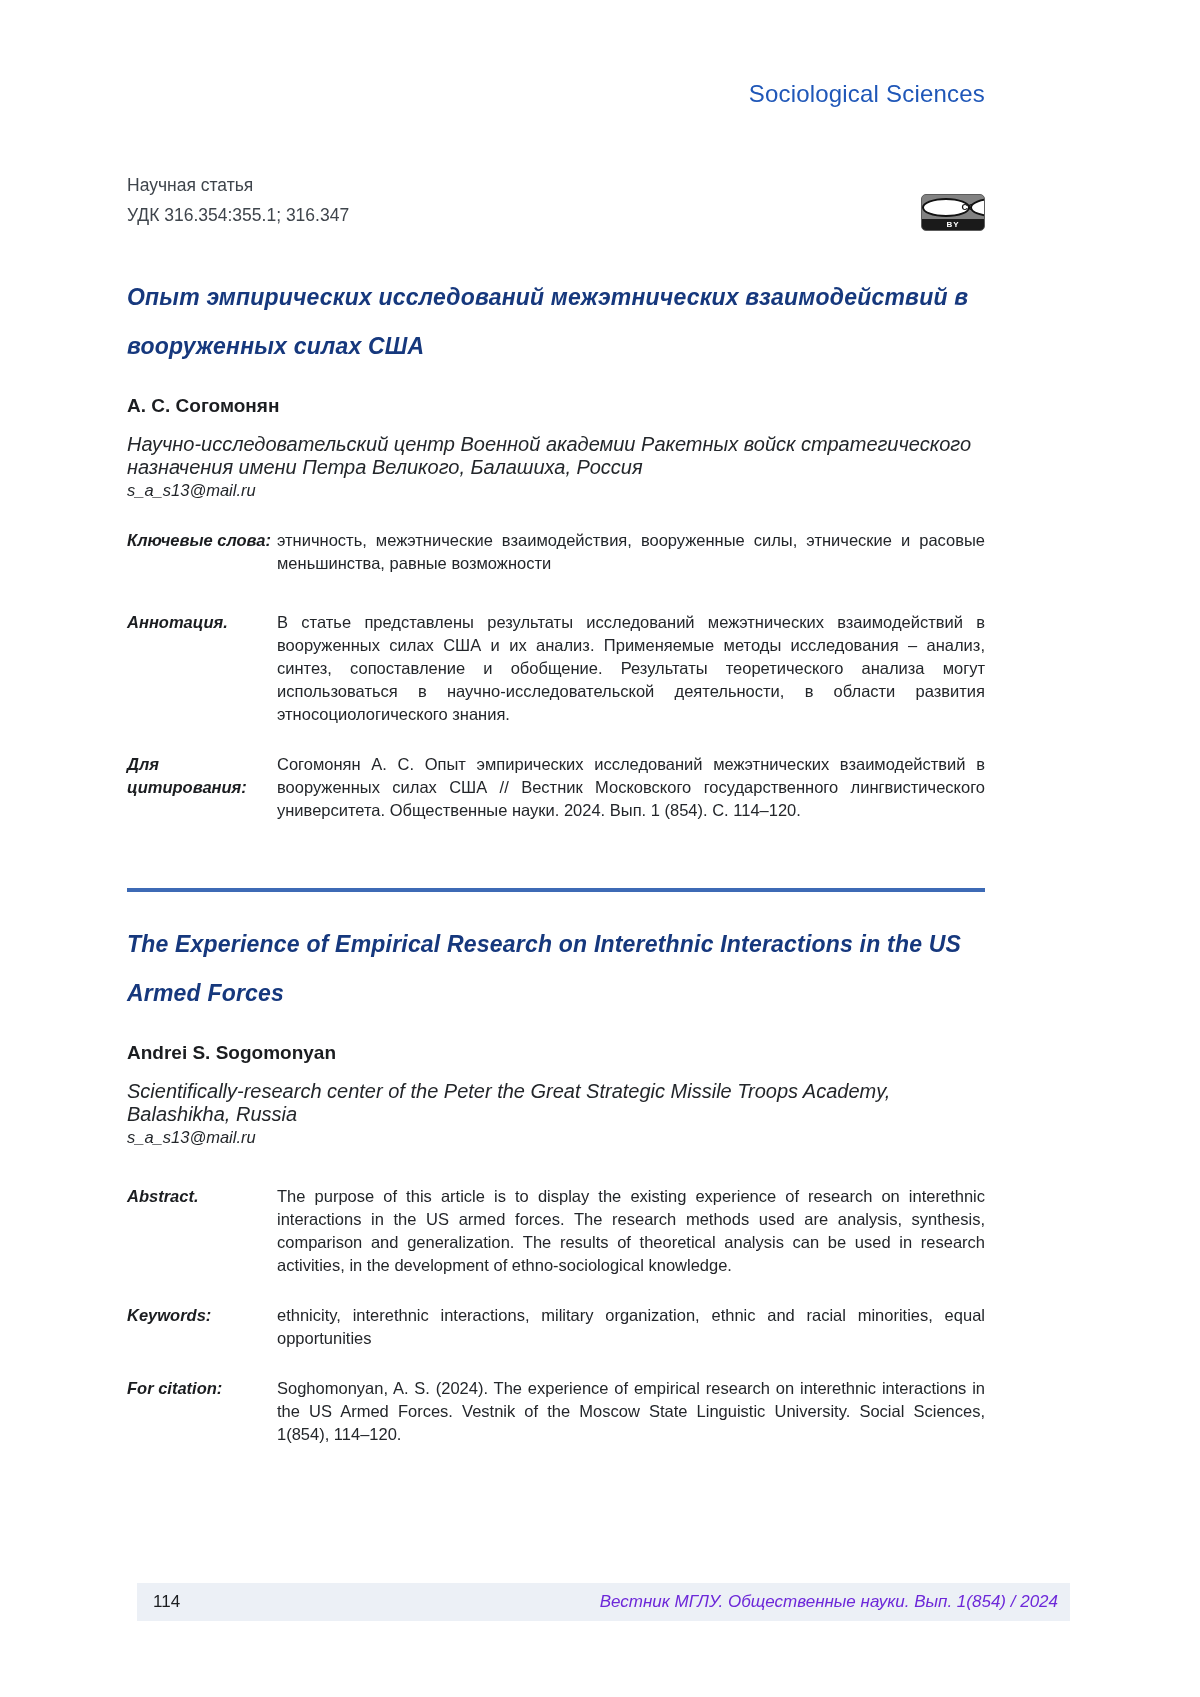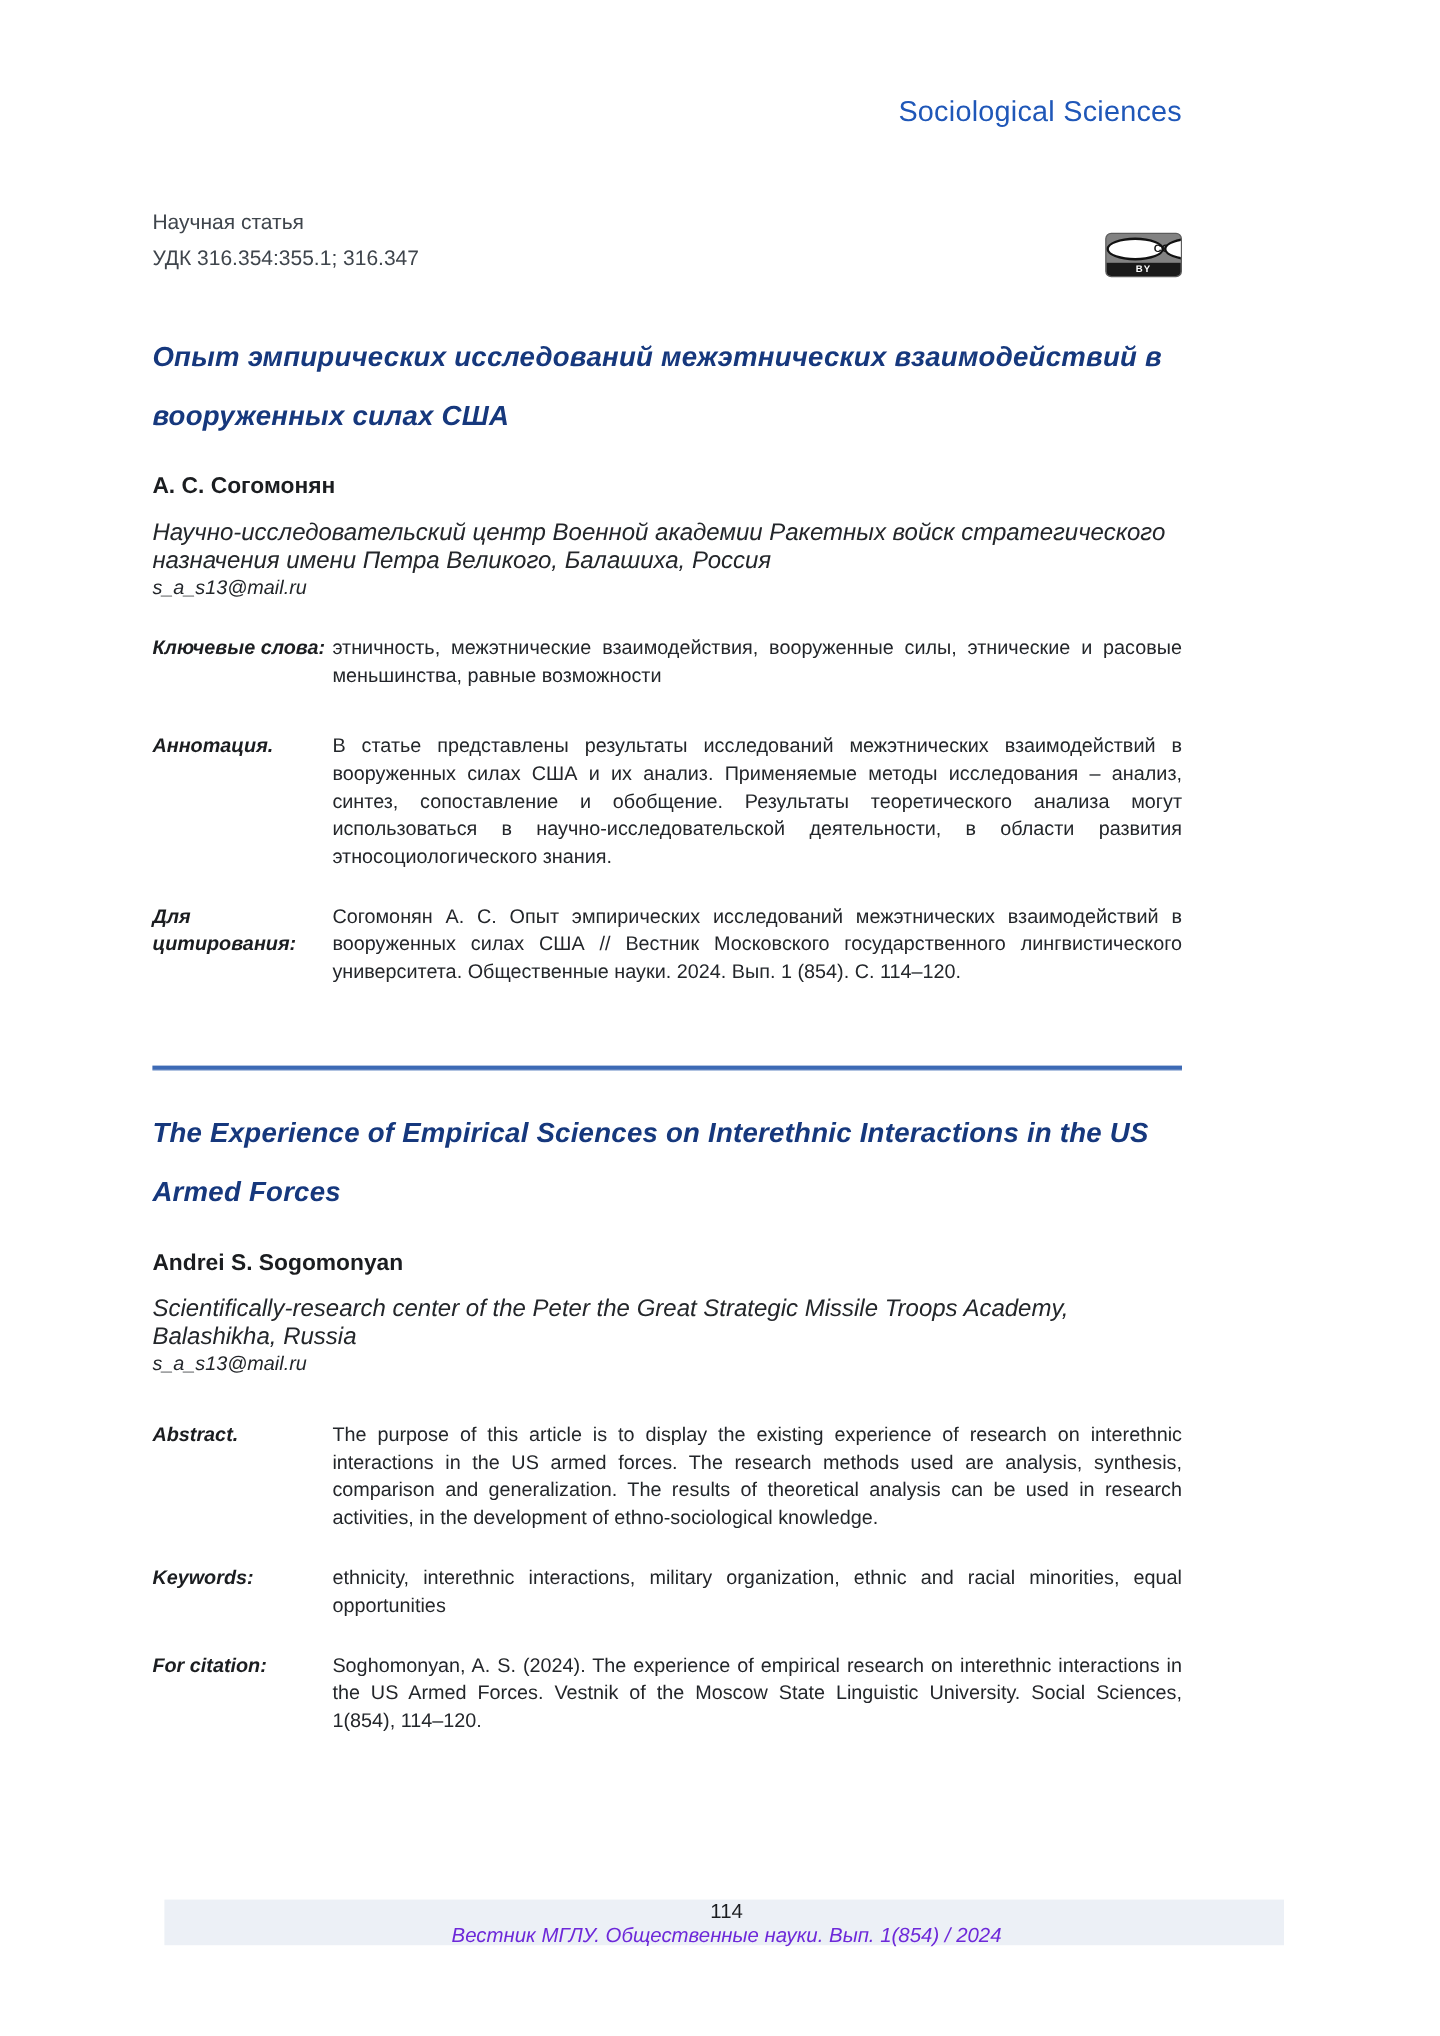--- a/index.html
+++ b/index.html
@@ -151,21 +151,20 @@
     left:137px;
     top:1583px;
     width:933px;
     height:38px;
     background:var(--footer-bg);
     display:flex;
     align-items:center;
     justify-content:space-between;
     padding:0 12px 0 16px;
     font-size:17px;
-    flex-direction:column;
   }
   .footer-page-num{color:#1b1d20;}
   .footer-journal{
     font-style:italic;
     color:#6d28d9;
   }
 </style>
 </head>
 <body>
 
@@ -210,21 +209,21 @@
     </div>
 
     <div class="hang-row">
       <div class="hang-label">Для цитирования:</div>
       <div class="hang-text">Согомонян А. С. Опыт эмпирических исследований межэтнических взаимодействий в вооруженных силах США // Вестник Московского государственного лингвистического университета. Общественные науки. 2024. Вып. 1 (854). С. 114–120.</div>
     </div>
 
     <div class="section-divider"></div>
 
 
-    <h1 class="article-title en">The Experience of Empirical Sciences on Interethnic Interactions in the US Armed Forces</h1>
+    <h1 class="article-title en">The Experience of Empirical Research on Interethnic Interactions in the US Armed Forces</h1>
 
     <div class="author-name">Andrei S. Sogomonyan</div>
     <div class="affiliation">Scientifically-research center of the Peter the Great Strategic Missile Troops Academy, Balashikha, Russia</div>
     <div class="email">s_a_s13@mail.ru</div>
 
     <div class="hang-row first">
       <div class="hang-label">Abstract.</div>
       <div class="hang-text">The purpose of this article is to display the existing experience of research on interethnic interactions in the US armed forces. The research methods used are analysis, synthesis, comparison and generalization. The results of theoretical analysis can be used in research activities, in the development of ethno-sociological knowledge.</div>
     </div>
 

